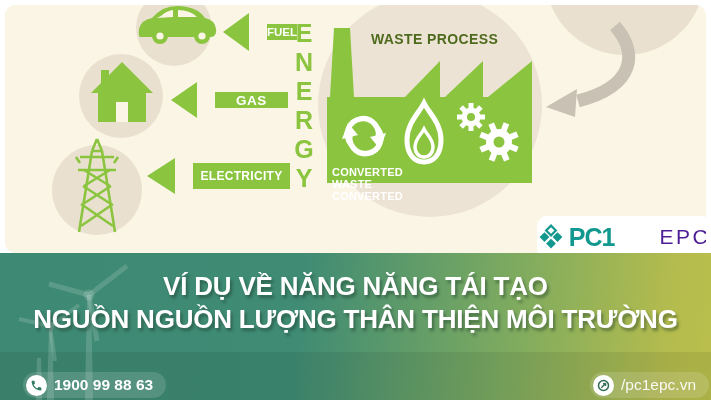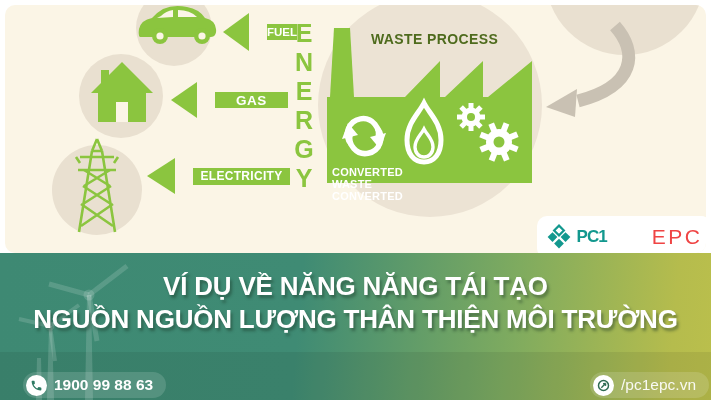--- a/index.html
+++ b/index.html
@@ -24,39 +24,39 @@
   .arrow .shaft { background:#8bc53f; color:#ffffff; font-weight:bold;
                   display:flex; align-items:center; justify-content:center; flex:1; }
   .a-fuel { left:218px; top:8px;   width:64px;  height:38px; }
   .a-fuel .head { border-width:19px 26px 19px 0; border-right-color:#8bc53f; }
   .a-fuel .shaft { height:16px; font-size:11.5px; }
   .a-gas  { left:166px; top:77px;  width:117px; height:36px; }
   .a-gas .head { border-width:18px 26px 18px 0; border-right-color:#8bc53f; }
   .a-gas .shaft { height:16px; font-size:13.5px; letter-spacing:.5px; }
   .a-elec { left:142px; top:153px; width:143px; height:36px; }
   .a-elec .head { border-width:18px 28px 18px 0; border-right-color:#8bc53f; }
-  .a-elec .shaft { height:17px; font-size:12px; letter-spacing:.3px; }
+  .a-elec .shaft { height:26px; font-size:12px; letter-spacing:.3px; }
 
   .energy-col { position:absolute; left:282px; top:14px; width:34px; height:162px;
                 display:flex; flex-direction:column; justify-content:space-between;
                 align-items:center; color:#8bc53f; font-size:25px; font-weight:800; }
 
   .waste-title { position:absolute; left:366px; top:26px; font-size:14px; font-weight:800;
                  color:#4e6b1d; letter-spacing:.4px; }
 
   .steps-row { position:absolute; left:324px; top:161px; width:210px;
                display:flex; justify-content:space-between; padding:0 3px;
                color:#ffffff; font-weight:bold; font-size:11px; letter-spacing:.2px;flex-direction:column; }
 
   
   .logo-box { position:absolute; left:532px; top:211px; width:174px; height:42px;
               background:#ffffff; border-radius:10px; display:flex; align-items:center;
               justify-content:center; gap:5px; }
-  .logo-pc1 { color:#12988e; font-size:17px; font-weight:800; letter-spacing:-1px; }
-  .logo-epc { color:#ef4444; font-size:21px; font-weight:400; letter-spacing:2.5px;margin-left:40px; }
+  .logo-pc1 { color:#12988e; font-size:25px; font-weight:800; letter-spacing:-1px; }
+  .logo-epc { color:#4c1d95; font-size:21px; font-weight:400; letter-spacing:2.5px;margin-left:40px; }
 
   
   .banner { position:absolute; left:0; top:253px; width:711px; height:147px;
             background:linear-gradient(95deg, #3e8973 0%, #3f8b74 42%, #7fab5f 72%, #b5bc4d 94%, #babf4c 100%);
             overflow:hidden; }
   .footer-band { position:absolute; left:0; bottom:0; width:711px; height:48px;
                  background:rgba(0,0,0,0.07); z-index:1; }
   .turbines { position:absolute; left:0; top:0; z-index:2; }
   .banner-title { position:absolute; left:0; right:0; top:17px; z-index:3; text-align:center;
                   color:#ffffff; font-weight:800; font-size:26px; line-height:33px;

